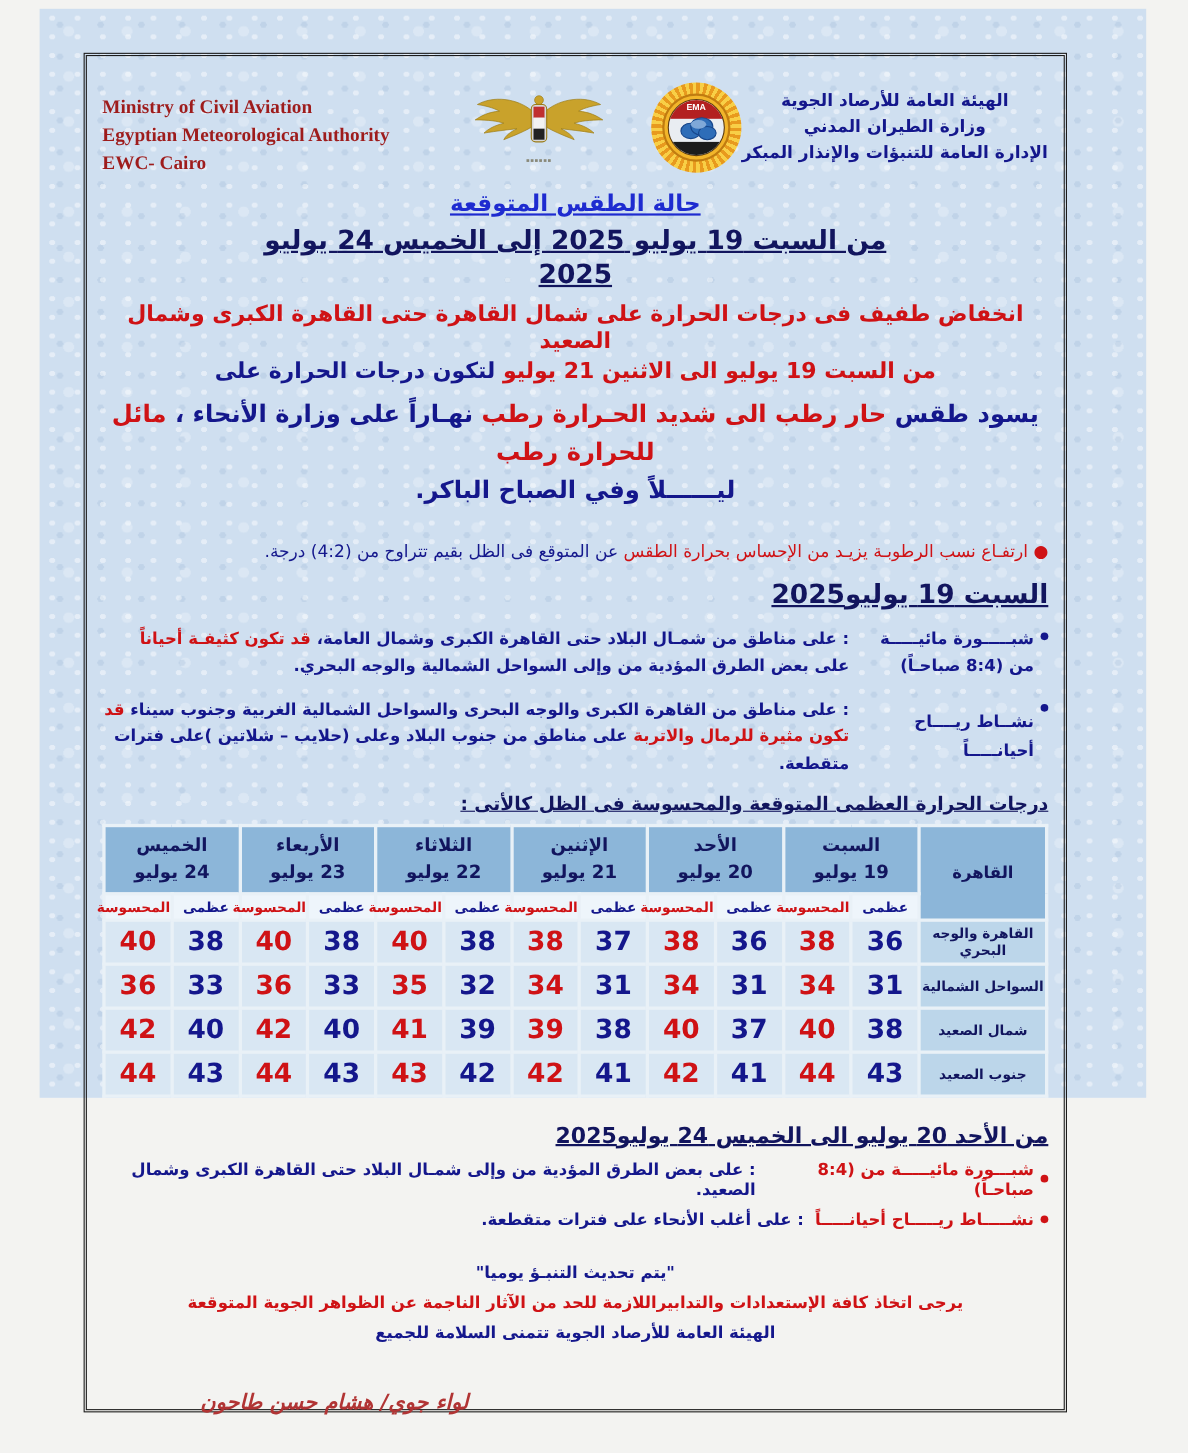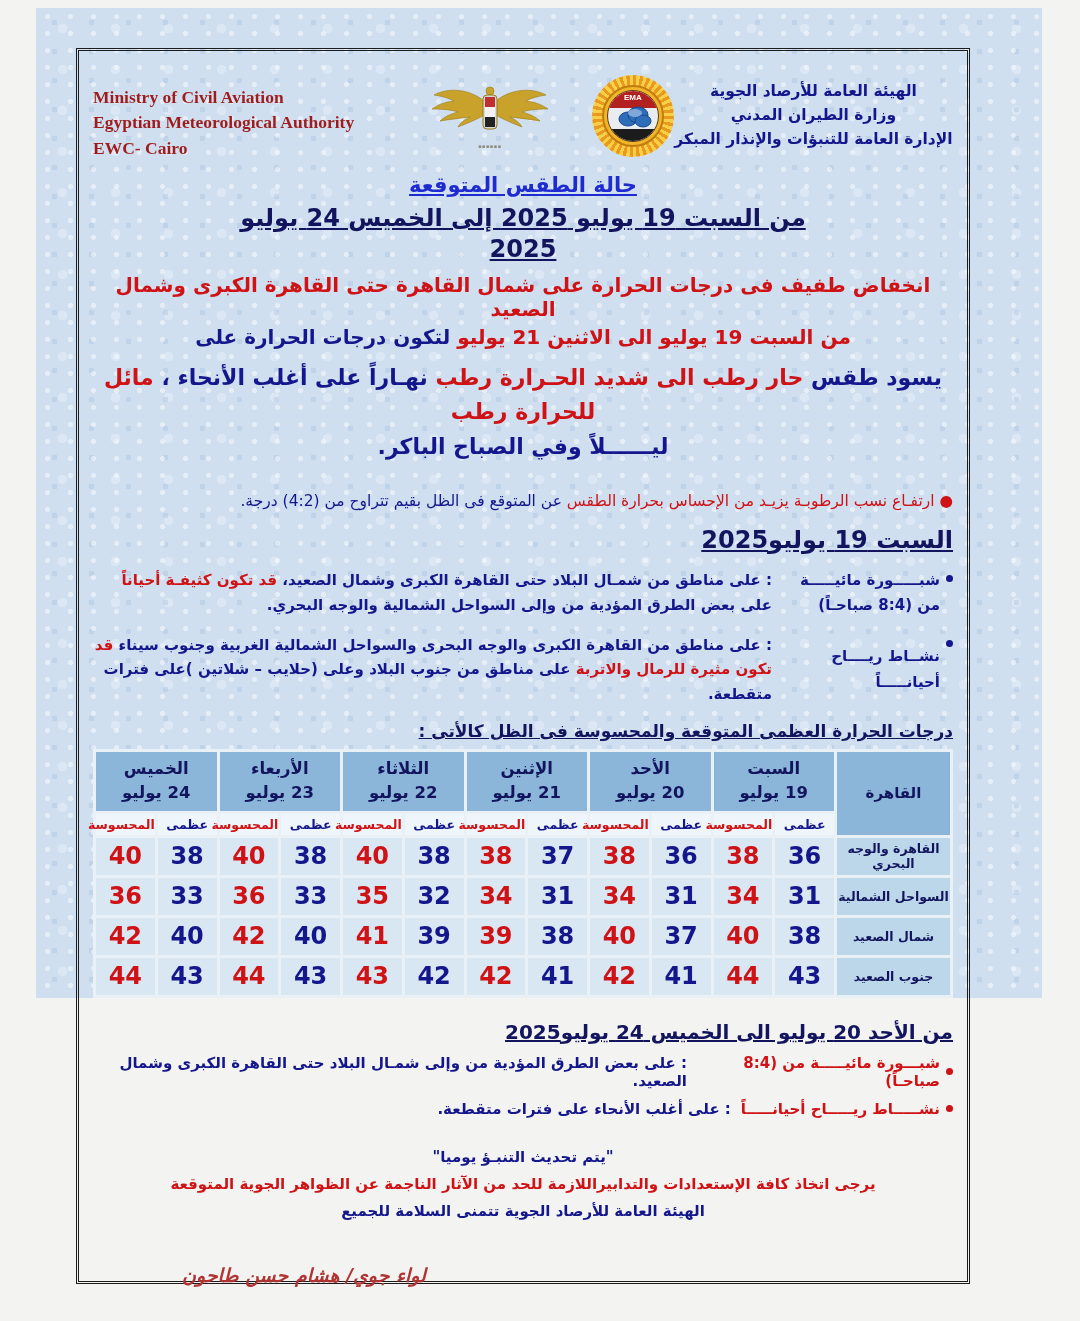--- a/index.html
+++ b/index.html
@@ -150,40 +150,40 @@
     </div>
 
     <p class="c p1 red">انخفاض طفيف فى درجات الحرارة على شمال القاهرة حتى القاهرة الكبرى وشمال الصعيد</p>
     <p class="c p2">
       <span class="red">من السبت 19 يوليو الى الاثنين 21 يوليو</span>
       <span class="blue">لتكون درجات الحرارة على</span>
     </p>
     <p class="c p4">
       <span class="blue">يسود طقس</span>
       <span class="red">حار رطب الى شديد الحـرارة رطب</span>
-      <span class="blue">نهـاراً على أغلب الأنحاء ،</span>
+      <span class="blue">نهـاراً على وزارة الأنحاء ،</span>
       <span class="red">مائل للحرارة رطب</span><br>
       <span class="blue">ليــــــلاً وفي الصباح الباكر.</span>
     </p>
     <p class="r humid">
       <span class="red">●</span>
       <span class="red">ارتفـاع نسب الرطوبـة يزيـد من الإحساس بحرارة الطقس</span>
       <span class="blue">عن المتوقع فى الظل بقيم تتراوح من (4:2) درجة.</span>
     </p>
 
     <div class="r sech">السبت 19 يوليو2025</div>
 
     <div class="bullet">
       <span class="dot ndot"></span>
       <div class="blabel blue">
         <span>شبـــــورة مائيـــــة</span><br>
         <span>من (8:4 صباحـاً)</span>
       </div>
       <div class="bcontent">
-        <span class="blue">: على مناطق من شمـال البلاد حتى القاهرة الكبرى وشمال الصعيد،</span>
+        <span class="blue">: على مناطق من شمـال البلاد حتى القاهرة الكبرى وشمال العامة،</span>
         <span class="red">قد تكون كثيفـة أحياناً</span>
         <span class="blue">على بعض الطرق المؤدية من وإلى السواحل الشمالية والوجه البحري.</span>
       </div>
     </div>
 
     <div class="bullet">
       <span class="dot ndot"></span>
       <div class="blabel blue">نشــاط ريــــاح أحيانـــــاً</div>
       <div class="bcontent">
         <span class="blue">: على مناطق من القاهرة الكبرى والوجه البحرى والسواحل الشمالية الغربية وجنوب سيناء</span>

